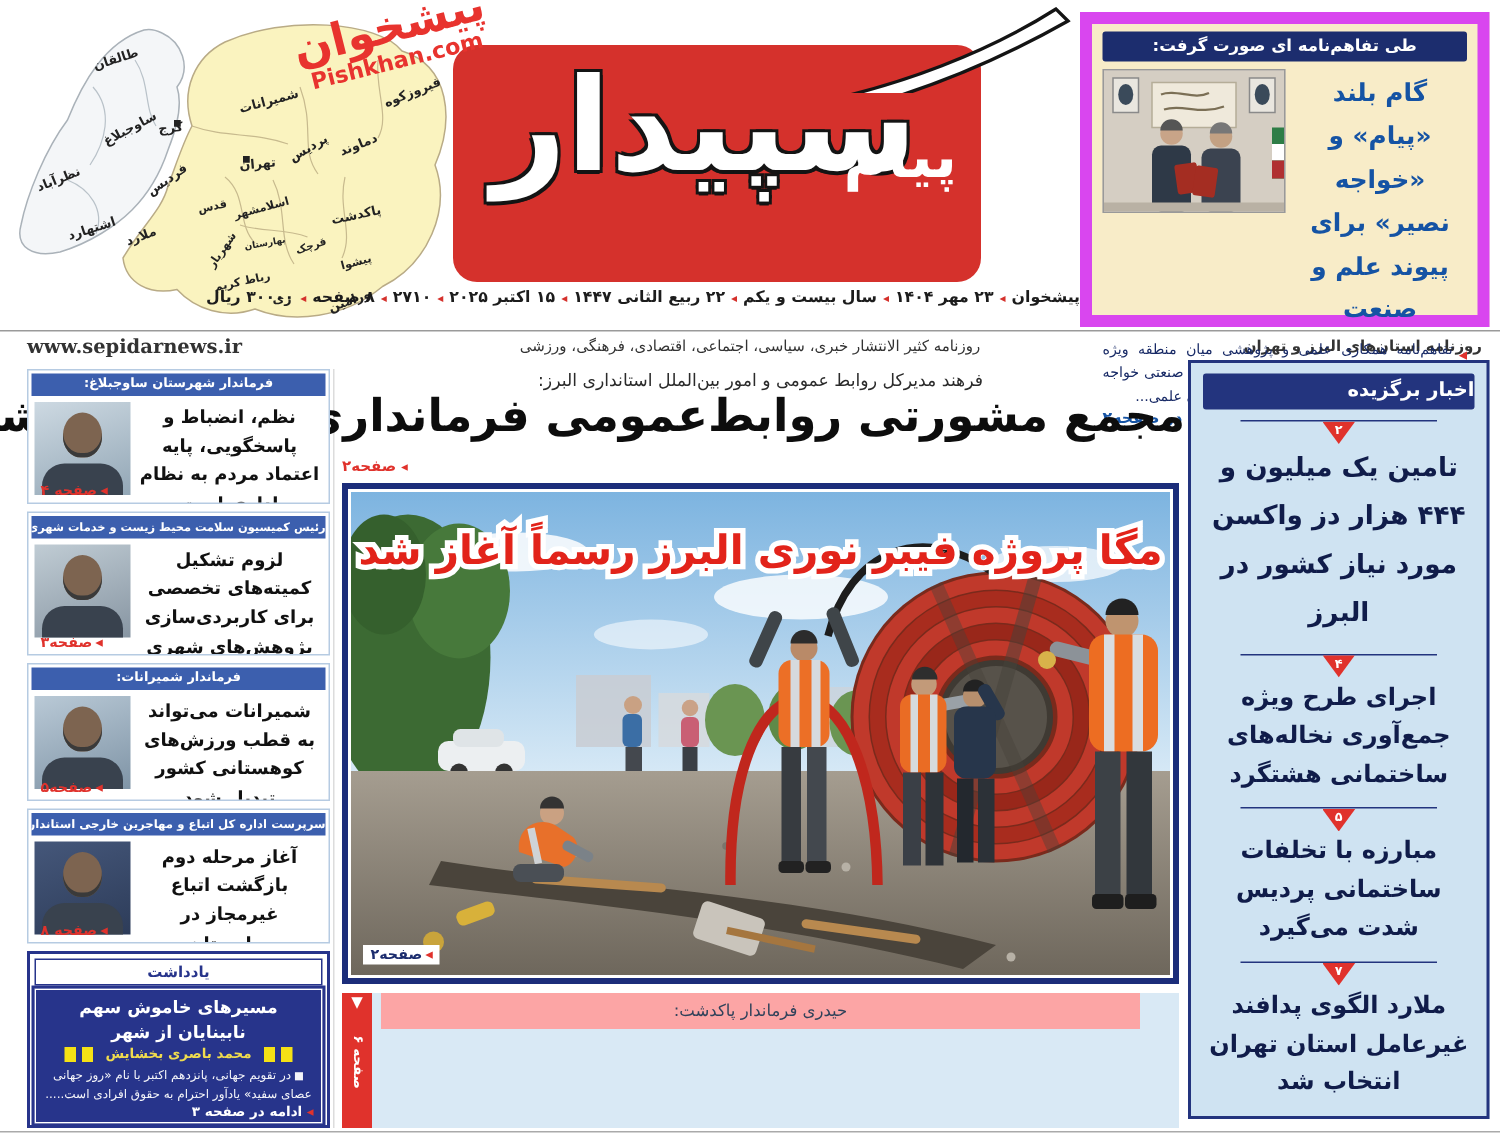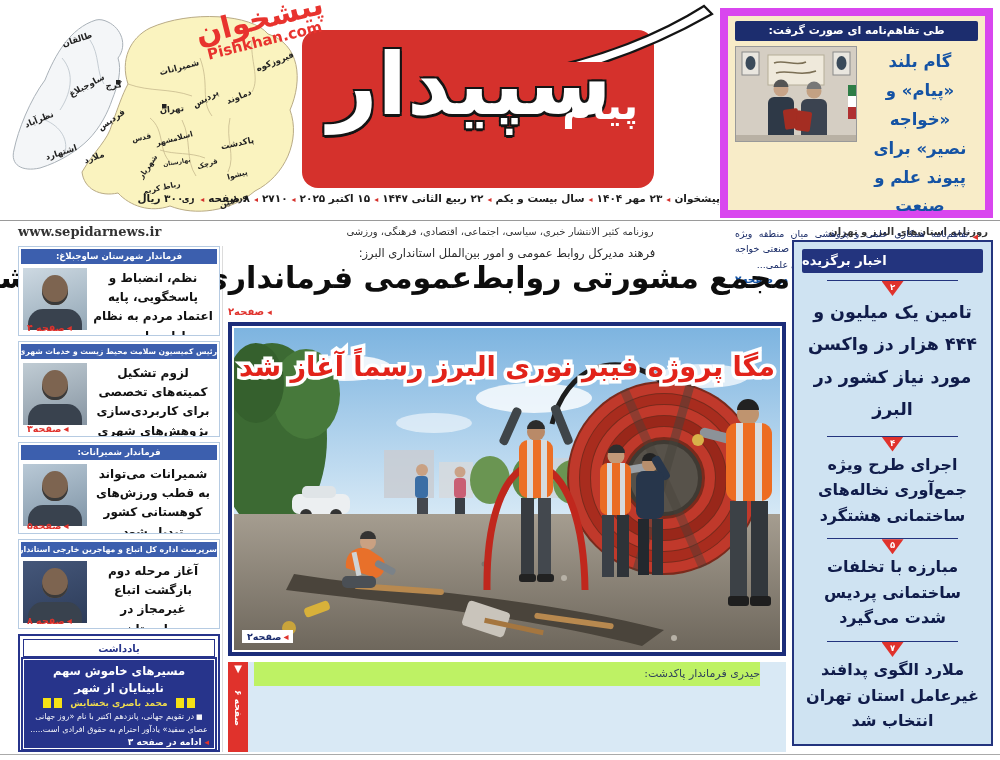--- a/index.html
+++ b/index.html
@@ -54,26 +54,26 @@
   .photo-frame{position:absolute;left:228px;top:322px;width:558px;height:334px;border:4px solid #1c2d7a;background:#fff;padding:2px}
   .photo-frame svg.scene{display:block;width:100%;height:100%}
   .photo-badge{position:absolute;left:10px;bottom:9px;background:#fff;padding:1px 5px;font-size:9.5px;font-weight:bold;color:#1c2d6e;display:flex;align-items:center;gap:2px}
   .photo-badge .tri{margin:0;font-size:10px}
 
   
   .bottom-story{position:absolute;left:228px;top:662px;width:558px;height:90px;background:var(--story-bg)}
   .story-tab{position:absolute;left:0;top:0;width:20px;height:90px;background:var(--accent);color:#fff;text-align:center}
   .story-tab .arrow{display:block;font-size:10px;line-height:14px}
   .story-tab .vtext{position:absolute;top:46px;left:50%;transform:translate(-50%,-50%) rotate(90deg);font-size:9px;font-weight:bold;white-space:nowrap}
-  .story-kicker{margin:0 26px 0 26px;background:#bef264;text-align:right;font-size:11px;color:#30425a;height:24px;line-height:24px}
+  .story-kicker{margin:0 26px 0 26px;background:#fca5a5;text-align:center;font-size:11px;color:#30425a;height:24px;line-height:24px}
   .story-headline{text-align:center;font-size:23px;font-weight:bold;color:#3d5068;margin-top:8px;letter-spacing:-0.5px}
 
   
   .sel-box{position:absolute;left:792px;top:240px;width:201px;height:506px;background:#cfe3f2;border:2.5px solid #23347e;padding:7px 8px}
-  .sel-title{background:#23347e;color:#fff;text-align:left;font-size:13px;font-weight:bold;height:24px;line-height:24px;border-radius:2px}
+  .sel-title{background:#23347e;color:#fff;text-align:right;font-size:13px;font-weight:bold;height:24px;line-height:24px;border-radius:2px}
   .ritem .rdivider{position:relative;height:17px;margin-top:3px}
   .ritem .rdivider::before{content:"";position:absolute;top:4px;left:14%;right:14%;border-top:1.6px solid #23347e}
   .rbadge{position:absolute;top:5px;left:50%;transform:translateX(-50%);width:22px;height:15px;background:var(--accent);
     clip-path:polygon(0 0,100% 0,50% 100%);color:#fff;font-size:8.5px;font-weight:bold;text-align:center;line-height:12px}
   .rheadline{text-align:center;color:#101c4a;font-size:16px;font-weight:bold;line-height:1.6;padding:3px 2px}
 
   
   .left-col{position:absolute;left:18px;top:246px;width:202px;display:flex;flex-direction:column;gap:5px}
   .litem{border:1px solid #b6cbe2;background:#fff;position:relative;overflow:hidden}
   .litem-head{background:var(--bar-blue);color:#fff;font-size:8.6px;font-weight:bold;text-align:center;height:15px;line-height:15px;margin:2px;white-space:nowrap;overflow:hidden}

